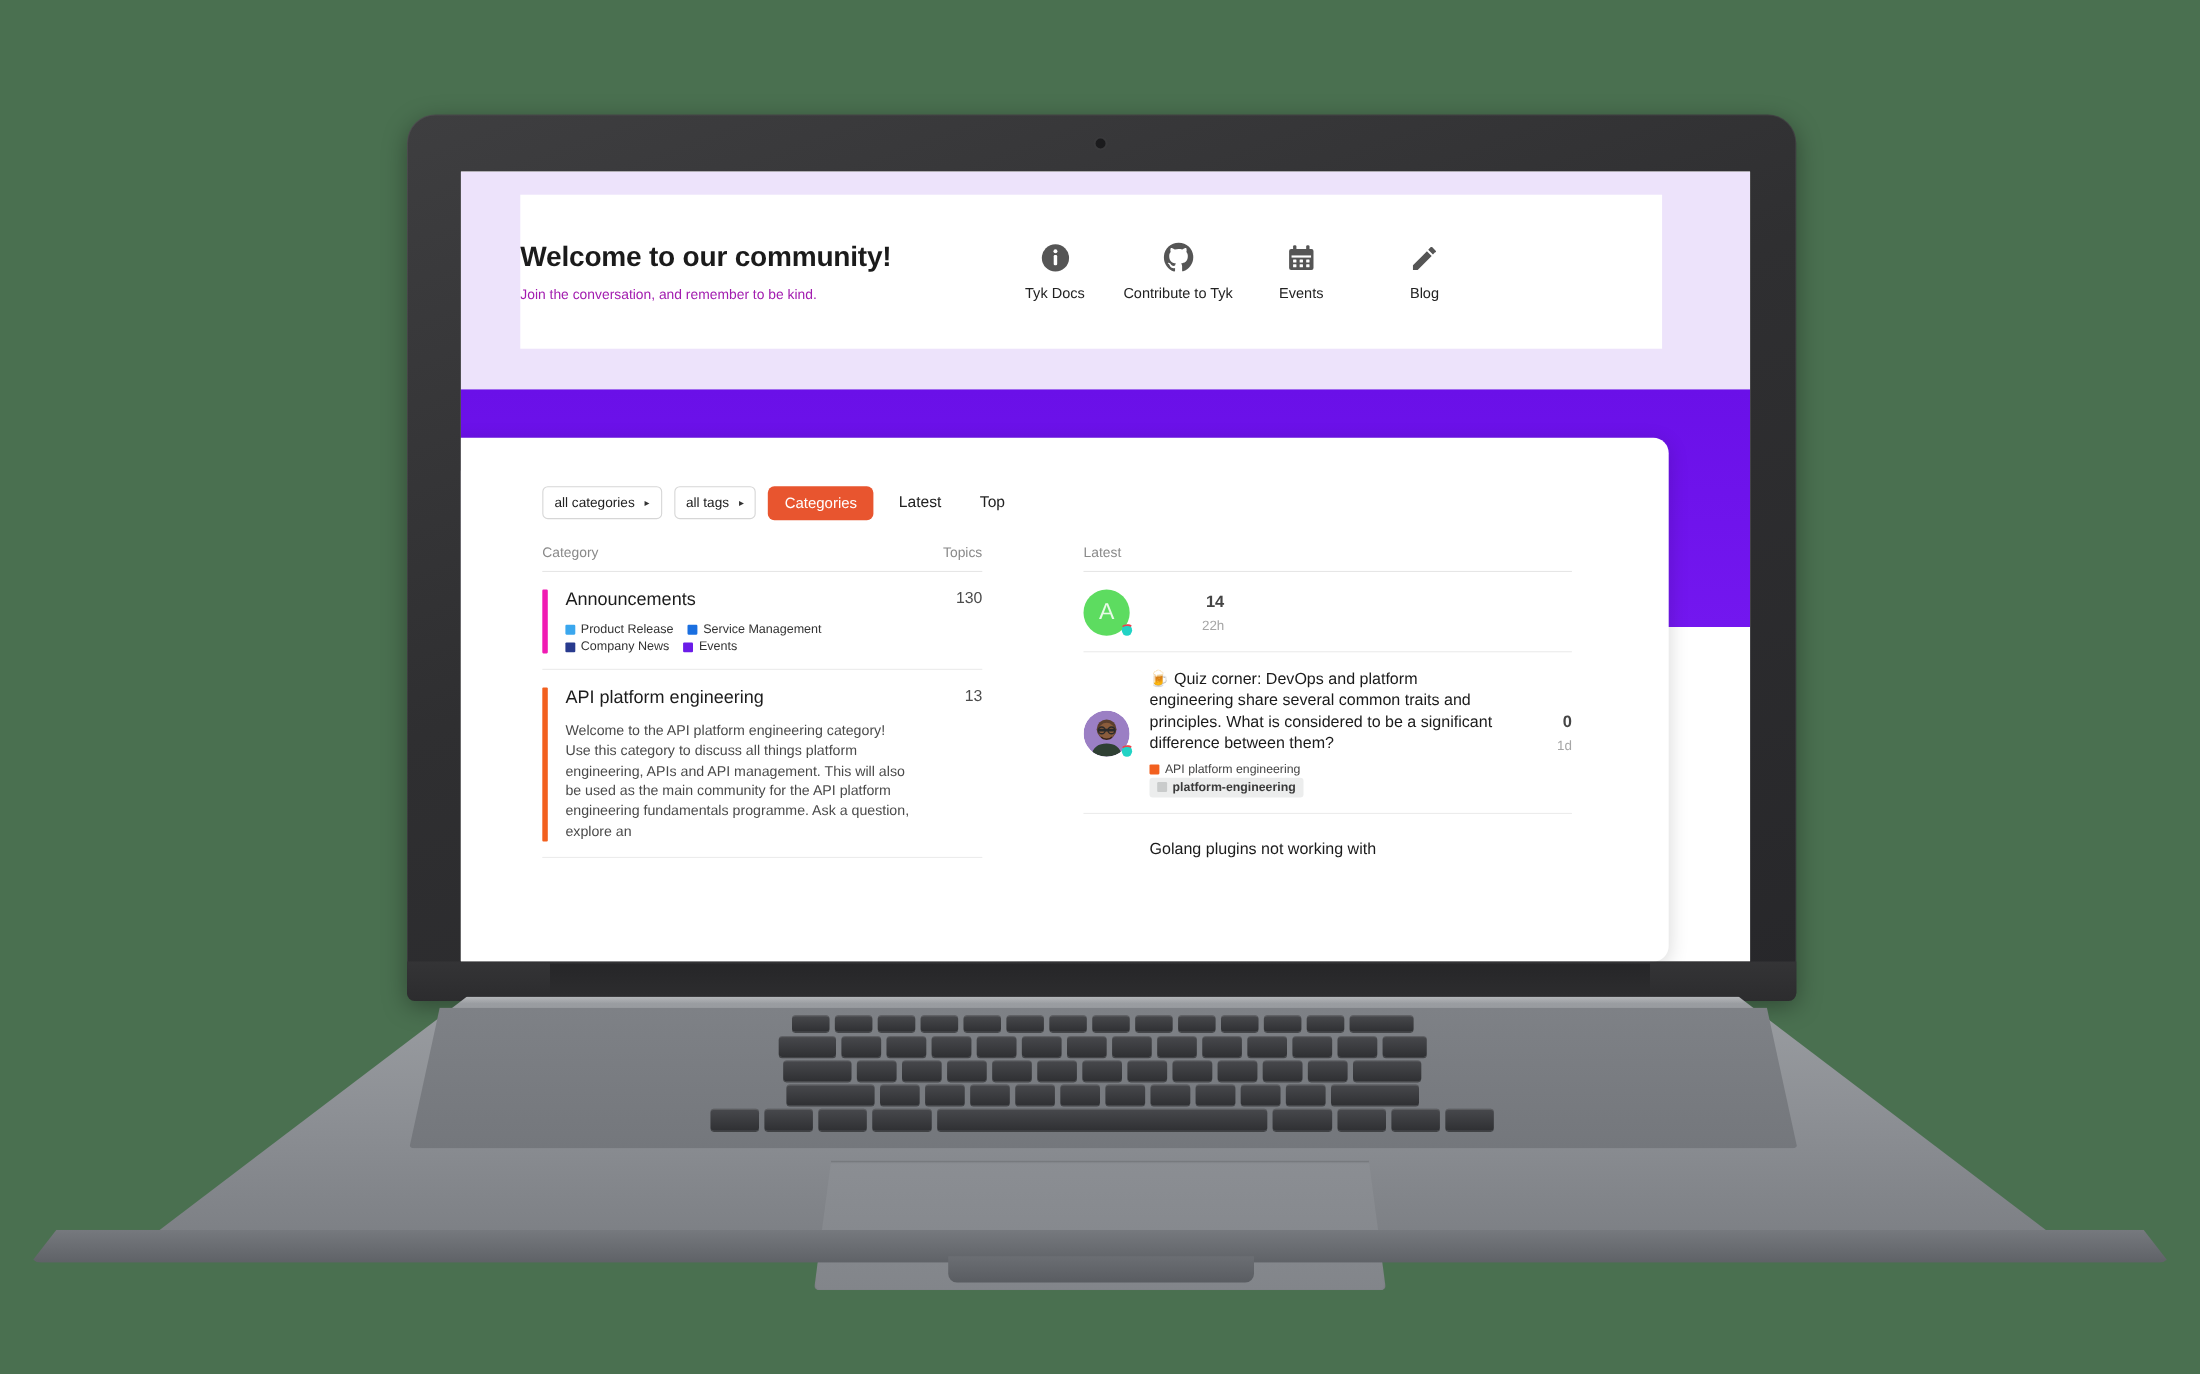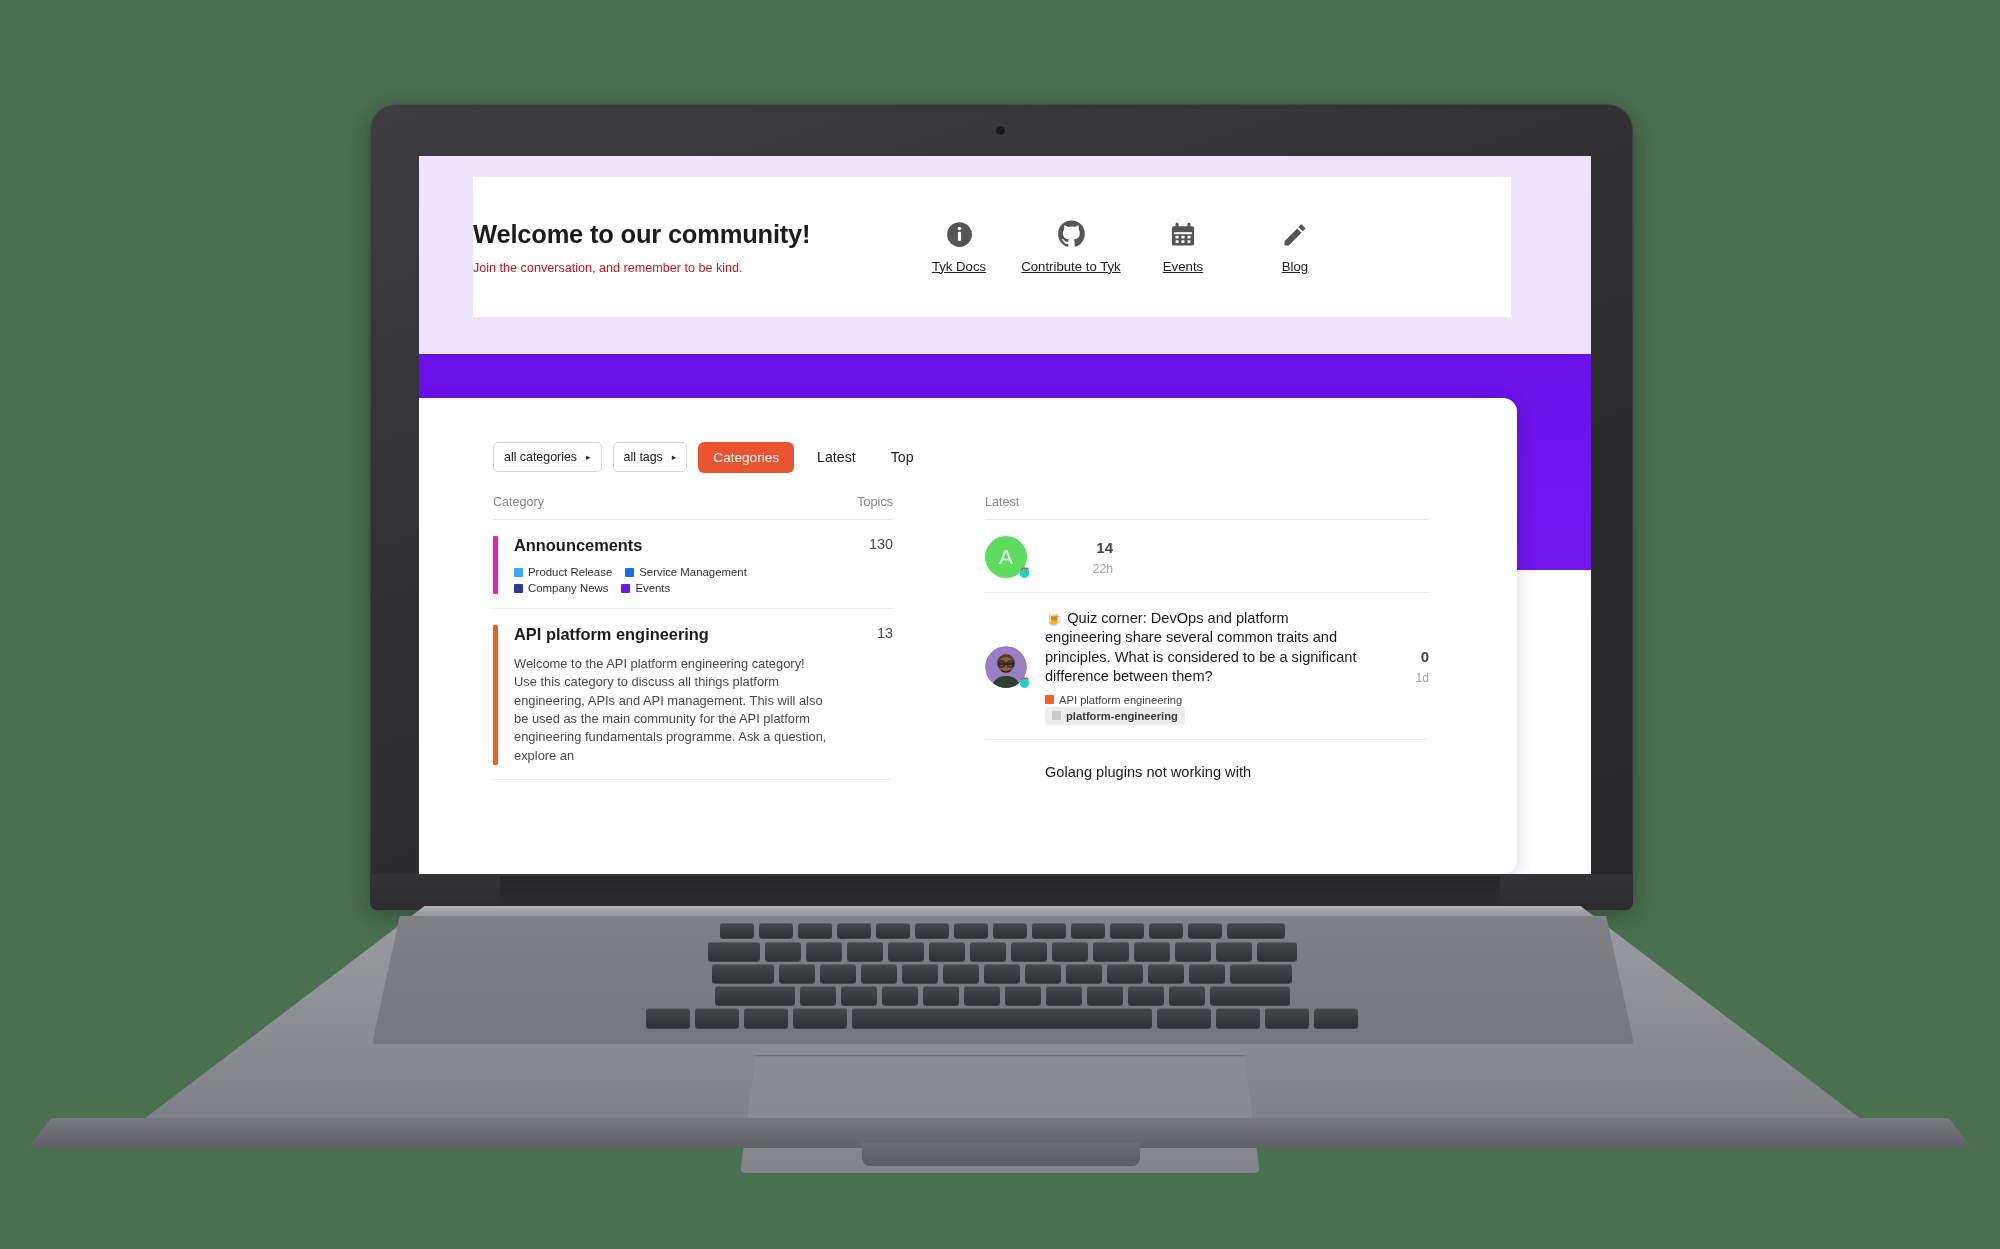--- a/index.html
+++ b/index.html
@@ -44,27 +44,27 @@
     background:linear-gradient(180deg,#6a10e8 0%,#7317ef 100%);}
   .white-below{position:absolute;left:0;top:414px;width:1172px;height:304px;background:#fff;}
 
   
   .hero{
     position:absolute;left:54px;top:21px;width:1038px;height:140px;
     background:#fff;display:flex;align-items:center;
   }
   .hero-left{flex:0 0 420px;}
   .hero-title{font-size:25.5px;font-weight:bold;color:#1b1b1b;letter-spacing:-.2px;margin:0;}
-  .hero-sub{font-size:12.6px;color:#b91c1c;margin:12px 0 0 0;}
+  .hero-sub{font-size:12.6px;color:#a21caf;margin:12px 0 0 0;}
   .hero-nav{flex:1;display:flex;align-items:flex-start;justify-content:flex-start;
     gap:0;padding-left:10px;}
   .nav-item{width:112px;display:flex;flex-direction:column;align-items:center;gap:9px;
     cursor:pointer;}
   .nav-item .ico{height:30px;display:flex;align-items:center;justify-content:center;color:#555;}
-  .nav-item .lbl{font-size:13.2px;color:#222;text-align:left;line-height:1.2;text-decoration:underline;}
+  .nav-item .lbl{font-size:13.2px;color:#222;text-align:left;line-height:1.2;}
 
   
   .content-card{
     position:absolute;left:0px;top:0px;width:0;height:0;
   }
   .card-shadowpanel{
     position:absolute;left:-52px;top:262px;width:1115px;height:456px;
     background:#f4f4f4;border-radius:10px;
     transform:skewY(-1.1deg);
     box-shadow:0 4px 14px rgba(0,0,0,.12);
@@ -96,21 +96,21 @@
   .col-right{position:absolute;left:580px;top:97px;width:444px;}
 
   .col-head{display:flex;justify-content:space-between;align-items:baseline;
     font-size:12.6px;color:#8a8a8a;padding-bottom:10px;}
   .hr{height:1px;background:#e6e6e6;width:100%;}
 
   
   .cat-row{display:flex;padding:16px 0 14px 0;border-bottom:1px solid #ececec;}
   .cat-bar{width:5px;border-radius:1px;flex:0 0 5px;align-self:stretch;}
   .cat-main{flex:1;padding-left:16px;}
-  .cat-title{font-size:16.4px;font-weight:bold;color:#1c1c1c;margin:0 0 11px 0;}
+  .cat-title{font-size:16.4px;font-weight:normal;color:#1c1c1c;margin:0 0 11px 0;}
   .cat-desc{font-size:12.9px;color:#4a4a4a;line-height:1.42;margin:0;}
   .cat-desc a{color:#7b3fe4;text-decoration:none;}
   .subcats{display:flex;flex-wrap:wrap;gap:4px 13px;margin-top:10px;text-align:center;}
   .subcat{display:flex;align-items:center;gap:5px;font-size:11.4px;color:#333;}
   .sw{width:9px;height:9px;border-radius:1px;display:inline-block;}
   .cat-count{flex:0 0 54px;text-align:right;font-size:14.4px;color:#4c4c4c;padding-left:8px;}
 
   
   .topic{display:flex;align-items:center;padding:16px 0 14px 0;border-bottom:1px solid #ececec;}
   .avatar-wrap{flex:0 0 46px;position:relative;margin-right:14px;}

